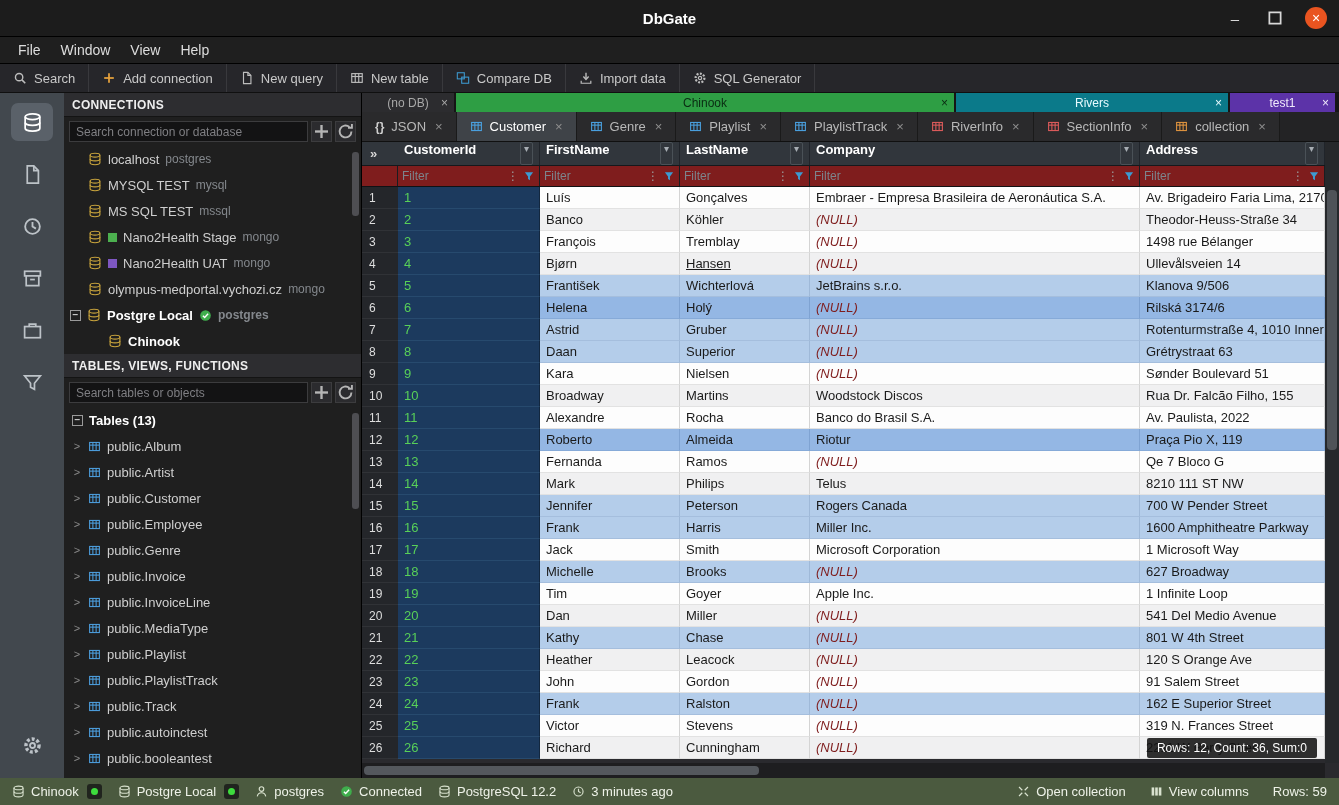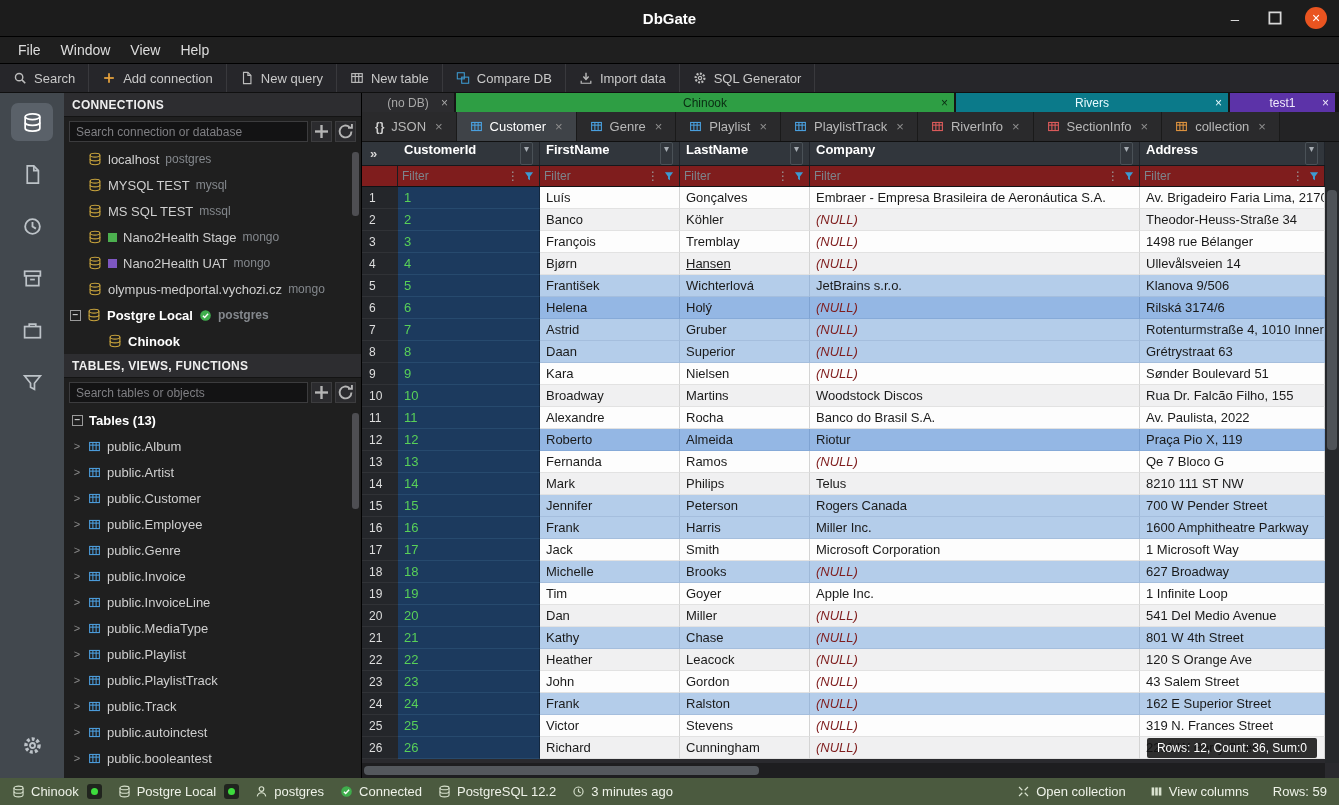--- a/index.html
+++ b/index.html
@@ -961,21 +961,21 @@
                 <div class="cell" style="width: 130px;">Leacock</div>
                 <div class="cell" style="width: 330px;"><span class="nullv">(NULL)</span></div>
                 <div class="cell" style="width: 185px;">120 S Orange Ave</div>
               </div>
               <div class="grow">
                 <div class="num">23</div>
                 <div class="cell idcell" style="width: 142px;">23</div>
                 <div class="cell" style="width: 140px;">John</div>
                 <div class="cell" style="width: 130px;">Gordon</div>
                 <div class="cell" style="width: 330px;"><span class="nullv">(NULL)</span></div>
-                <div class="cell" style="width: 185px;">43 Salem Street</div>
+                <div class="cell" style="width: 185px;">91 Salem Street</div>
               </div>
               <div class="grow even sel">
                 <div class="num">24</div>
                 <div class="cell idcell" style="width: 142px;">24</div>
                 <div class="cell" style="width: 140px;">Frank</div>
                 <div class="cell" style="width: 130px;">Ralston</div>
                 <div class="cell" style="width: 330px;"><span class="nullv">(NULL)</span></div>
                 <div class="cell" style="width: 185px;">162 E Superior Street</div>
               </div>
               <div class="grow">

